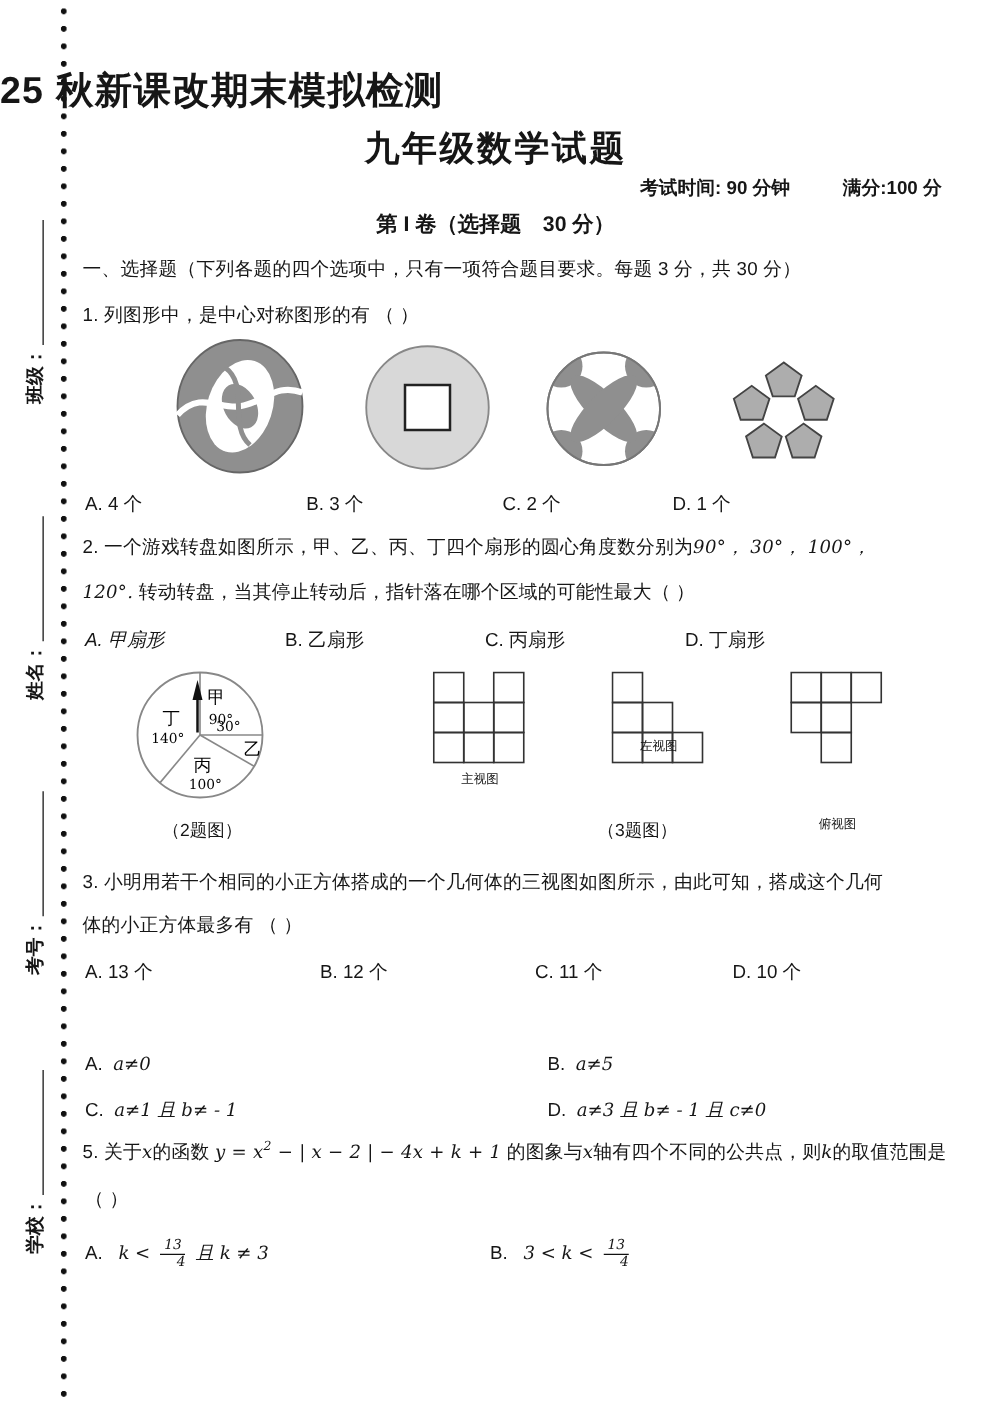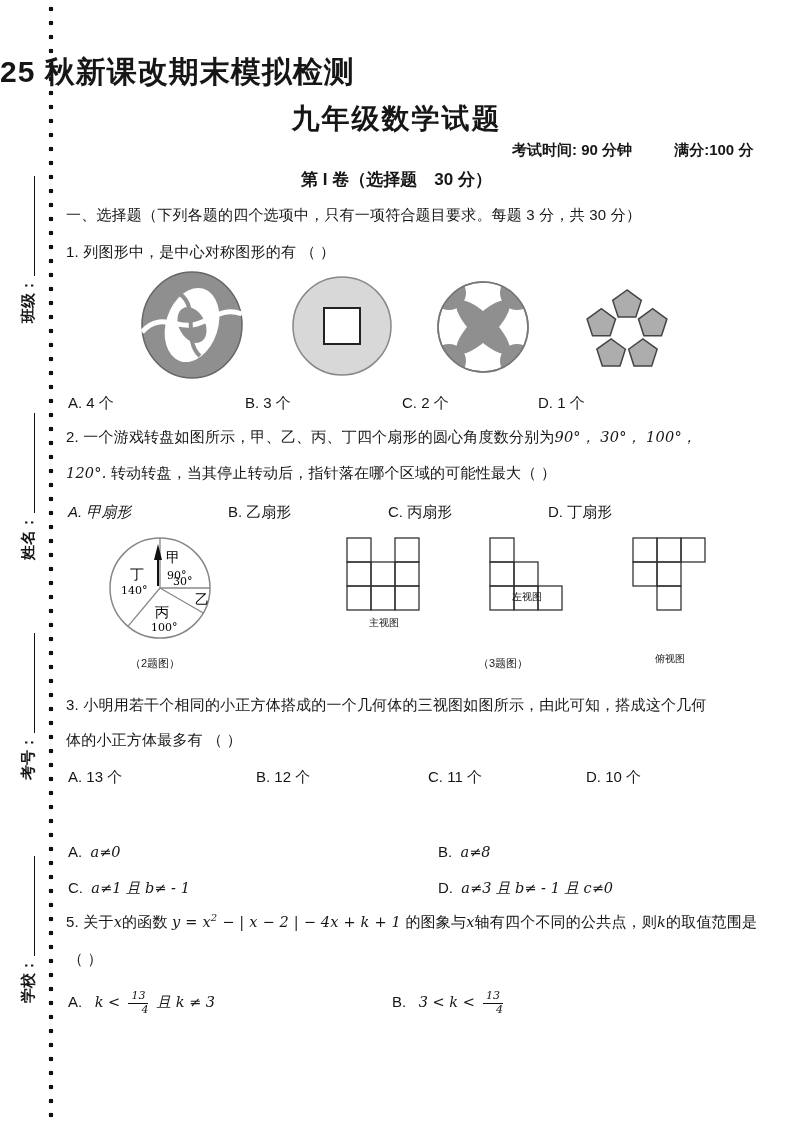--- a/index.html
+++ b/index.html
@@ -24,21 +24,21 @@
   .title1 { left:0; width:100%; top:52px; text-align:left; font-size:30px; font-weight:bold; letter-spacing:1px; }
   .title2 { left:0; width:100%; top:100px; text-align:center; font-size:28px; font-weight:bold;
             font-family:Liberation Sans, sans-serif; letter-spacing:2px; }
   .info   { left:512px; top:141px; font-size:15px; font-weight:bold; }
   .info span + span { margin-left:38px; }
   .section{ left:0; width:100%; top:168px; text-align:center; font-size:17px; font-weight:bold; }
   .bodytext { font-size:15px; letter-spacing:0.2px; white-space:nowrap; }
   .opt { font-size:15px; white-space:nowrap; }
   .math  { font-family:"DejaVu Serif", serif; font-style:italic; font-size:14.5px; }
   .mathsup { font-family:"DejaVu Serif", serif; font-style:italic; font-size:10px; vertical-align:super; }
-  .caption { font-size:11px; }
+  .caption { font-size:14px; }
   .viewlabel { font-size:10px; text-align:center; }
   .frac { display:inline-block; vertical-align:middle; text-align:right;
           font-family:"DejaVu Serif", serif; font-style:italic; font-size:11px; line-height:1.15; margin:0 4px; }
   .frac .num { display:block; border-bottom:1.2px solid #111; padding:0 3px; }
   .frac .den { display:block; }
   svg text { font-family:"Liberation Sans", sans-serif; }
   svg text.deg { font-family:"DejaVu Serif", serif; }
 </style>
 </head>
 <body>
@@ -206,21 +206,21 @@
   <div class="abs bodytext" style="left:66px; top:731px;">体的小正方体最多有  （      ）</div>
   <div class="abs opt" style="left:68px;  top:768px;">A.  13 个</div>
   <div class="abs opt" style="left:256px; top:768px;">B.  12 个</div>
   <div class="abs opt" style="left:428px; top:768px;">C.  11 个</div>
   <div class="abs opt" style="left:586px; top:768px;">D.  10 个</div>
 
   <div class="abs opt" style="left:68px;  top:843px;">
     <span>A.</span>&nbsp; <span class="math">a≠0</span>
   </div>
   <div class="abs opt" style="left:438px; top:843px;">
-    <span>B.</span>&nbsp; <span class="math">a≠8</span>
+    <span>B.</span>&nbsp; <span class="math">a≠5</span>
   </div>
   <div class="abs opt" style="left:68px;  top:879px;">
     <span>C.</span>&nbsp; <span class="math">a≠1 且 b≠ - 1</span>
   </div>
   <div class="abs opt" style="left:438px; top:879px;">
     <span>D.</span>&nbsp; <span class="math">a≠3 且 b≠ - 1 且 c≠0</span>
   </div>
 
   <div class="abs bodytext" style="left:66px; top:912px;text-align:right;">
     <span>5.  关于</span><span class="math">x</span><span>的函数 </span><span class="math"><span>y = x</span><span class="mathsup">2</span><span> − | x − 2 | − 4x + k + 1</span></span><span> 的图象与</span><span class="math">x</span><span>轴有四个不同的公共点，则</span><span class="math">k</span><span>的取值范围是</span>

